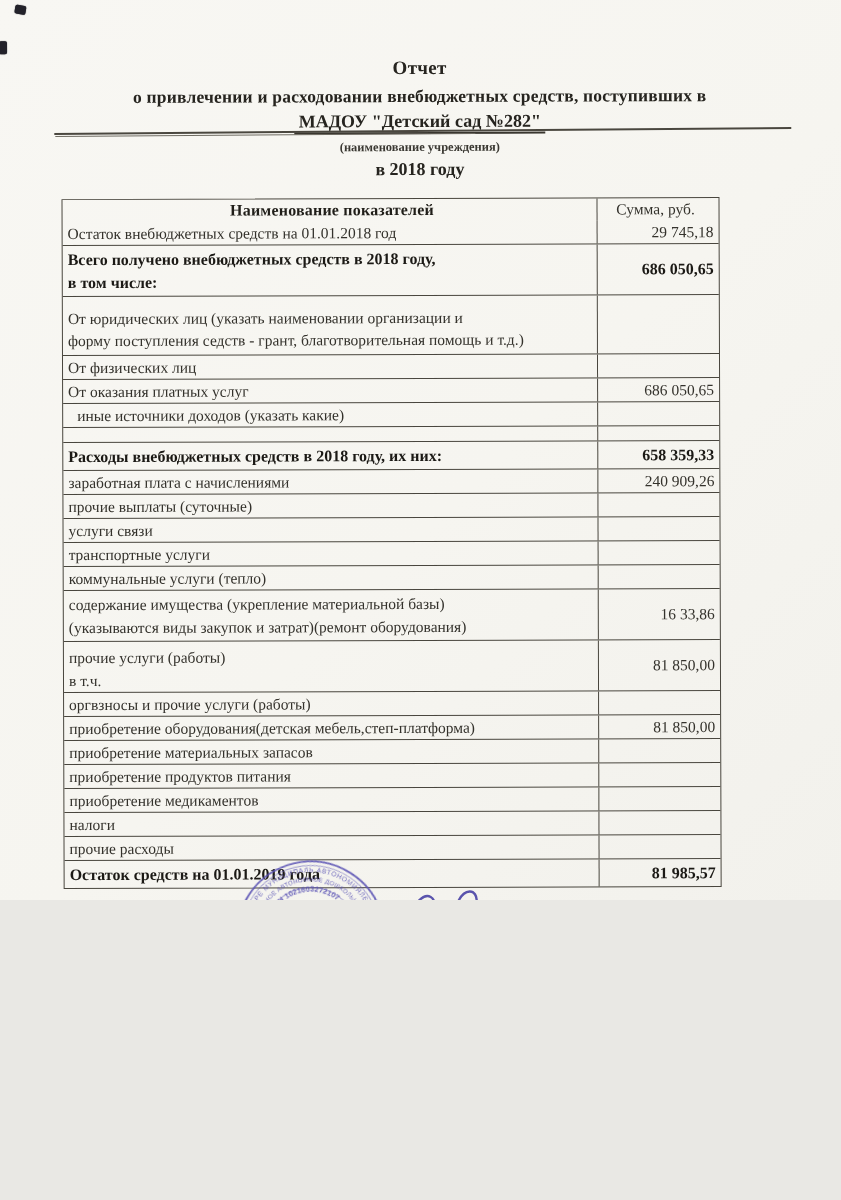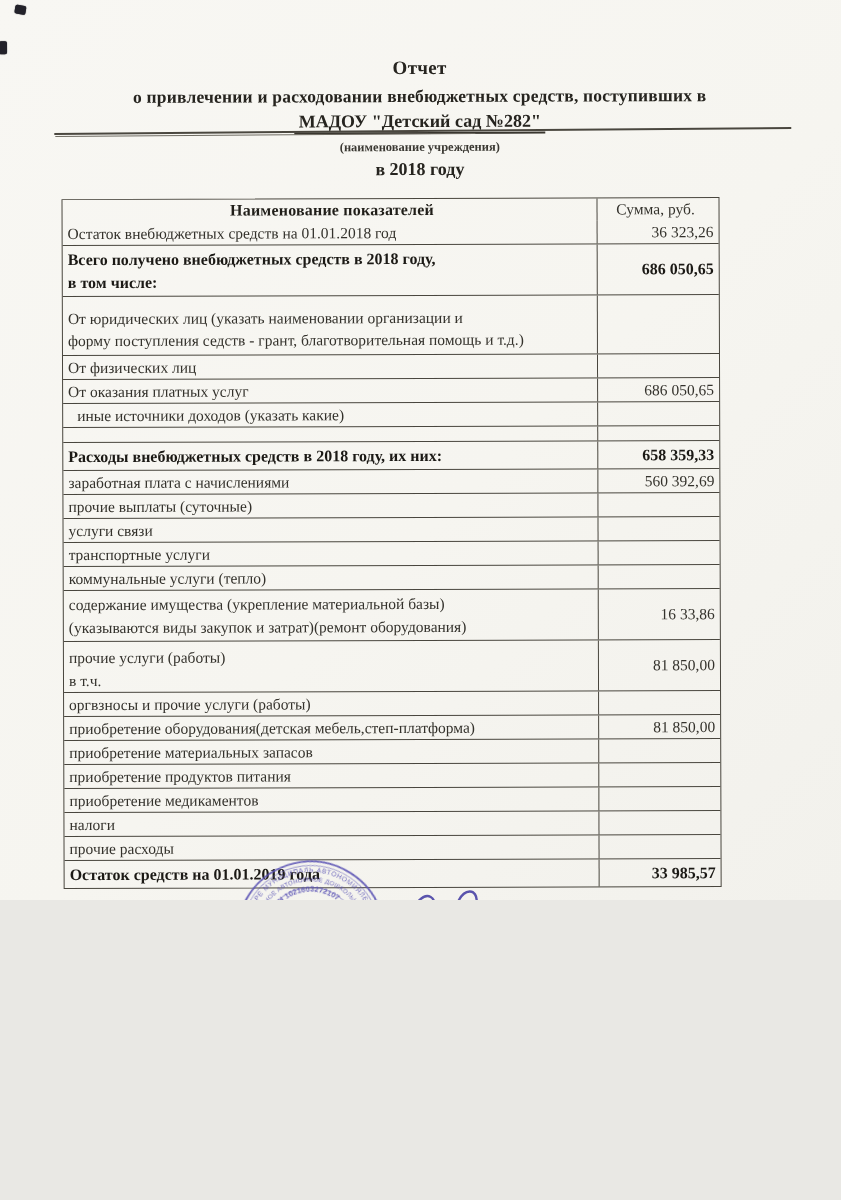--- a/index.html
+++ b/index.html
@@ -75,21 +75,21 @@
         <div class="c1">Наименование показателей</div>
         <div class="c2">Сумма, руб.</div>
       </div>
       <div>
           <div class="trow">
         <div class="c1">
           <div class="l1">Остаток внебюджетных средств на 01.01.2018 год</div>
 
         </div>
         <div class="c2">
-          <span>36 323,26</span>
+          <span>29 745,18</span>
         </div>
       </div>
           <div class="trow h50 bold">
         <div class="c1">
           <div class="l1">Всего получено внебюджетных средств в 2018 году,</div>
           <div class="l2">в том числе:</div>
         </div>
         <div class="c2">
           <span>686 050,65</span>
         </div>
@@ -147,21 +147,21 @@
         <div class="c2">
           <span>658 359,33</span>
         </div>
       </div>
           <div class="trow">
         <div class="c1">
           <div class="l1">заработная плата с начислениями</div>
 
         </div>
         <div class="c2">
-          <span>560 392,69</span>
+          <span>240 909,26</span>
         </div>
       </div>
           <div class="trow">
         <div class="c1">
           <div class="l1">прочие выплаты (суточные)</div>
 
         </div>
         <div class="c2">
           <span></span>
         </div>
@@ -273,21 +273,21 @@
         <div class="c2">
           <span></span>
         </div>
       </div>
           <div class="trow bold">
         <div class="c1">
           <div class="l1">Остаток средств на 01.01.2019 года</div>
 
         </div>
         <div class="c2">
-          <span>33 985,57</span>
+          <span>81 985,57</span>
         </div>
       </div>
         </div>
     </div>
 
     <div class="sig-label">Зав. МАДОУ "Детский сад №282"</div>
     <div class="sig-line"></div>
     <div class="sig-name">Ф.Т.Остаток</div>
 
     <svg class="stamp" viewBox="0 0 155 155">

